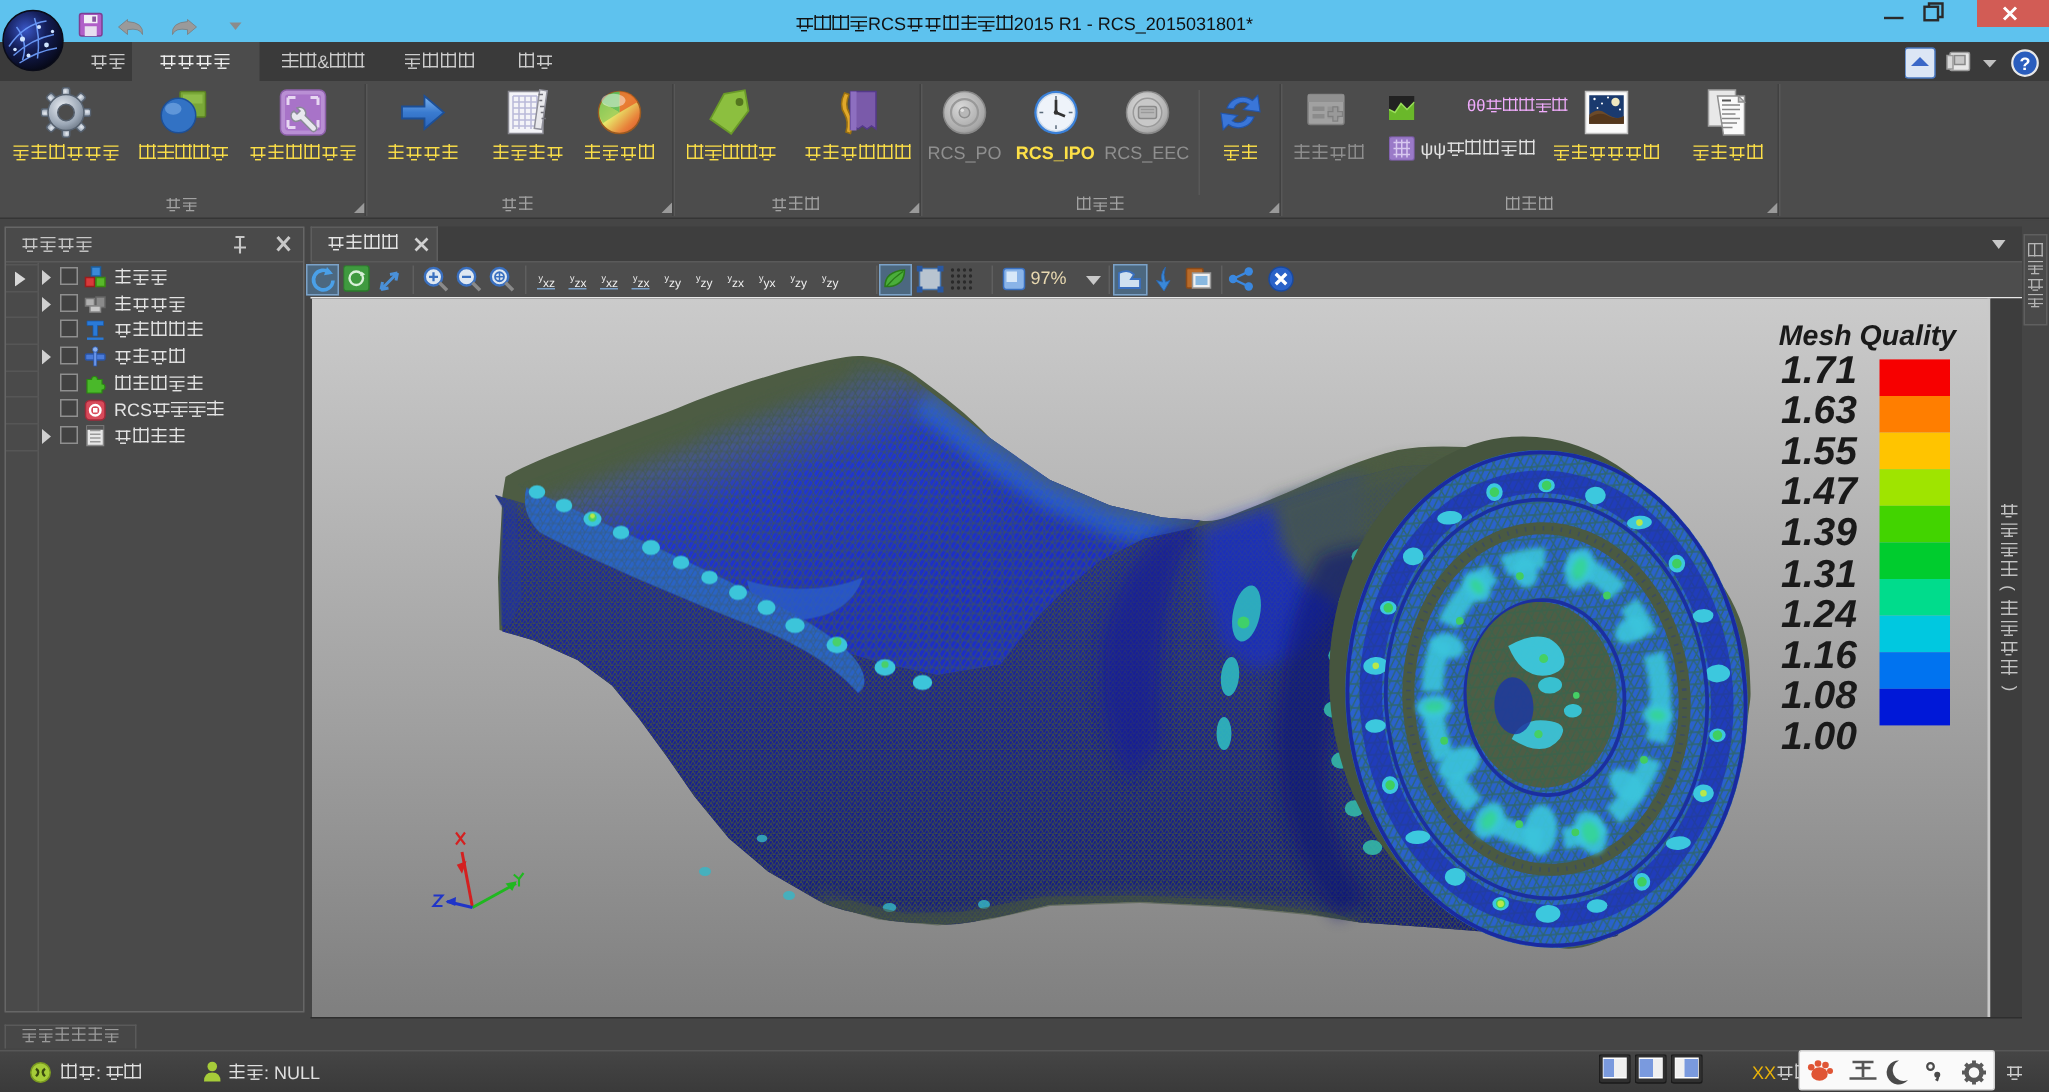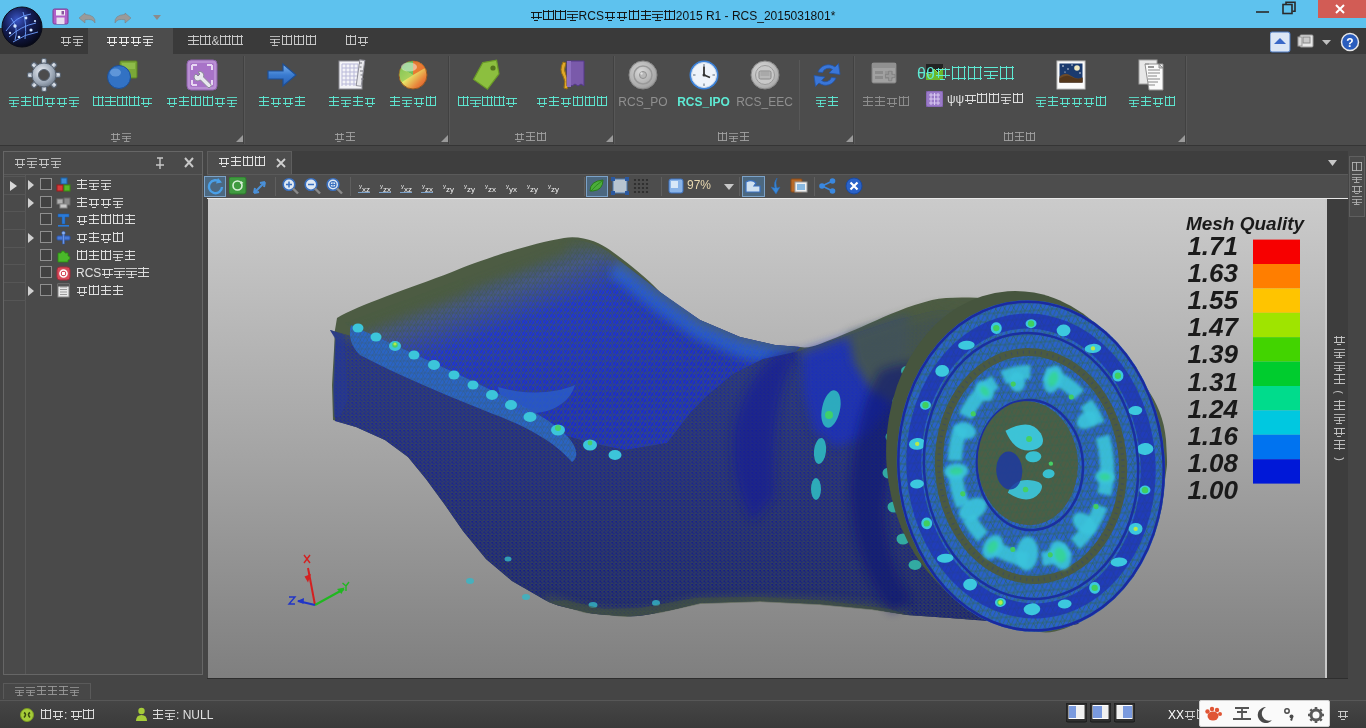--- a/index.html
+++ b/index.html
@@ -8,21 +8,21 @@
 background-repeat:no-repeat;vertical-align:-.04em;
 background-image:linear-gradient(currentColor,currentColor),linear-gradient(currentColor,currentColor),linear-gradient(currentColor,currentColor),linear-gradient(currentColor,currentColor),linear-gradient(currentColor,currentColor)}
 i.k1{background-size:100% .08em,100% .08em,100% .08em,.08em 100%,0 0;background-position:0 .02em,0 .36em,0 .72em,.4em 0,0 0}
 i.k2{background-size:100% .08em,100% .08em,.08em .62em,.08em .62em,.34em .08em;background-position:0 .16em,0 .58em,.18em .1em,.6em .1em,.26em .78em}
 i.k3{background-size:100% .08em,100% .08em,.08em 100%,.08em 100%,.08em 100%;background-position:0 .04em,0 .74em,.02em 0,.4em 0,.78em 0}
 i.k4{background-size:100% .07em,100% .07em,100% .07em,.08em .46em,.5em .08em;background-position:0 .04em,0 .3em,0 .56em,.4em .3em,.2em .76em}
 #titlebar{position:absolute;left:0;top:0;width:1366px;height:28px;background:#5ec2ee}
 #menubar{position:absolute;left:0;top:28px;width:1366px;height:26px;background:#3a3a3a}
 #ribbon{position:absolute;left:0;top:54px;width:1366px;height:92px;background:#4c4c4c;border-bottom:1px solid #353535}
 .mtab{position:absolute;top:28px;height:26px;line-height:26px;color:#d2d2d2;font-size:12px;text-align:center}
-.rbtn{position:absolute;top:58px;text-align:center;font-size:12px;color:#5eead4}
+.rbtn{position:absolute;top:58px;text-align:center;font-size:12px;color:#fde047}
 .rbtn .lab{margin-top:1px;white-space:nowrap}
 .glab{position:absolute;top:131px;height:14px;font-size:11px;color:#a2a2a2;text-align:center}
 .gsep{position:absolute;top:56px;height:88px;width:2px;border-left:1px solid #414141;border-right:1px solid #575757}
 .gray{color:#8f8f8f}
 </style></head><body>
 <div id="titlebar"></div>
 <div id="menubar"></div>
 <div id="ribbon"></div>
 <svg class="abs" style="left:1px;top:6px" width="42" height="42">
 <defs>
@@ -288,21 +288,21 @@
           <path d="M13,9 h6"></path>
         </g>
       </svg></div>
     <div class="lab" style=""><i class="k k4"></i><i class="k k1"></i><i class="k k2"></i><i class="k k3"></i></div>
   </div>
 <div class="abs" style="left:926px;top:64px;width:17px;height:16px"><svg width="17" height="16">
       <rect x="0" y="0" width="17" height="16" fill="#222"></rect>
       <path d="M0,16 L0,9 4,11 8,5 12,9 17,4 17,16z" fill="#6ab82a"></path>
       <path d="M0,9 4,11 8,5 12,9 17,4" stroke="#9adf5a" fill="none"></path>
     </svg></div>
-<div class="abs" style="left:917px;top:65px;font-size:16px;color:#5eead4">θθ<i class="k k2"></i><i class="k k3"></i><i class="k k3"></i><i class="k k4"></i><i class="k k3"></i></div>
+<div class="abs" style="left:978px;top:65px;font-size:11px;color:#f0abfc">θθ<i class="k k2"></i><i class="k k3"></i><i class="k k3"></i><i class="k k4"></i><i class="k k3"></i></div>
 <div class="abs" style="left:926px;top:91px;width:17px;height:16px"><svg width="17" height="16">
       <rect x="0" y="0" width="17" height="16" rx="2" fill="#9a7ac8" stroke="#7a5aa8"></rect>
       <g stroke="#d8c8f0" stroke-width="1">
         <path d="M3,4 h11 M3,8 h11 M3,12 h11 M5,2 v12 M8.5,2 v12 M12,2 v12"></path>
       </g>
     </svg></div>
 <div class="abs" style="left:947px;top:92px;font-size:12px;color:#e2e2e2">ψψ<i class="k k2"></i><i class="k k3"></i><i class="k k3"></i><i class="k k4"></i><i class="k k3"></i></div>
 <div class="gsep" style="left:243px"></div>
 <div class="gsep" style="left:448px"></div>
 <div class="gsep" style="left:613px"></div>
@@ -433,21 +433,21 @@
     <rect x="2.5" y="2" width="16" height="14" fill="#fff"></rect>
     <rect x="3" y="3" width="9" height="12" fill="#7a9ade"></rect>
     <rect x="12" y="3" width="6" height="12" fill="#f0f0f0"></rect>
   </svg>
 <svg class="abs" style="left:1114px;top:703px" width="21" height="20">
     <rect x="0" y="0" width="21" height="19" rx="2" fill="#303030" stroke="#1a1a1a"></rect>
     <rect x="2.5" y="2" width="16" height="14" fill="#fff"></rect>
     <rect x="3" y="3" width="6" height="12" fill="#f0f0f0"></rect>
     <rect x="9" y="3" width="9" height="12" fill="#7a9ade"></rect>
   </svg>
-<div class="abs" style="left:1168px;top:708px;font-size:12px"><span style="color:#ffffff">XX</span><span style="color:#d0d0d0"><i class="k k2"></i><i class="k k3"></i></span></div>
+<div class="abs" style="left:1168px;top:708px;font-size:12px"><span style="color:#eab308">XX</span><span style="color:#d0d0d0"><i class="k k2"></i><i class="k k3"></i></span></div>
 <div class="abs" style="left:1199px;top:700px;width:131px;height:27px;background:#fafafa;border:1px solid #d0d0d0;border-radius:2px"></div>
 <svg class="abs" style="left:1204px;top:703px" width="122" height="22">
 <g fill="#e05535">
       <ellipse cx="9" cy="13" rx="5.5" ry="4.5"></ellipse>
       <circle cx="3.5" cy="8.5" r="2.2"></circle>
       <circle cx="8" cy="6" r="2.2"></circle>
       <circle cx="13" cy="7" r="2.2"></circle>
       <circle cx="16" cy="11" r="2"></circle>
     </g>
 <g fill="#555" stroke="#555">

